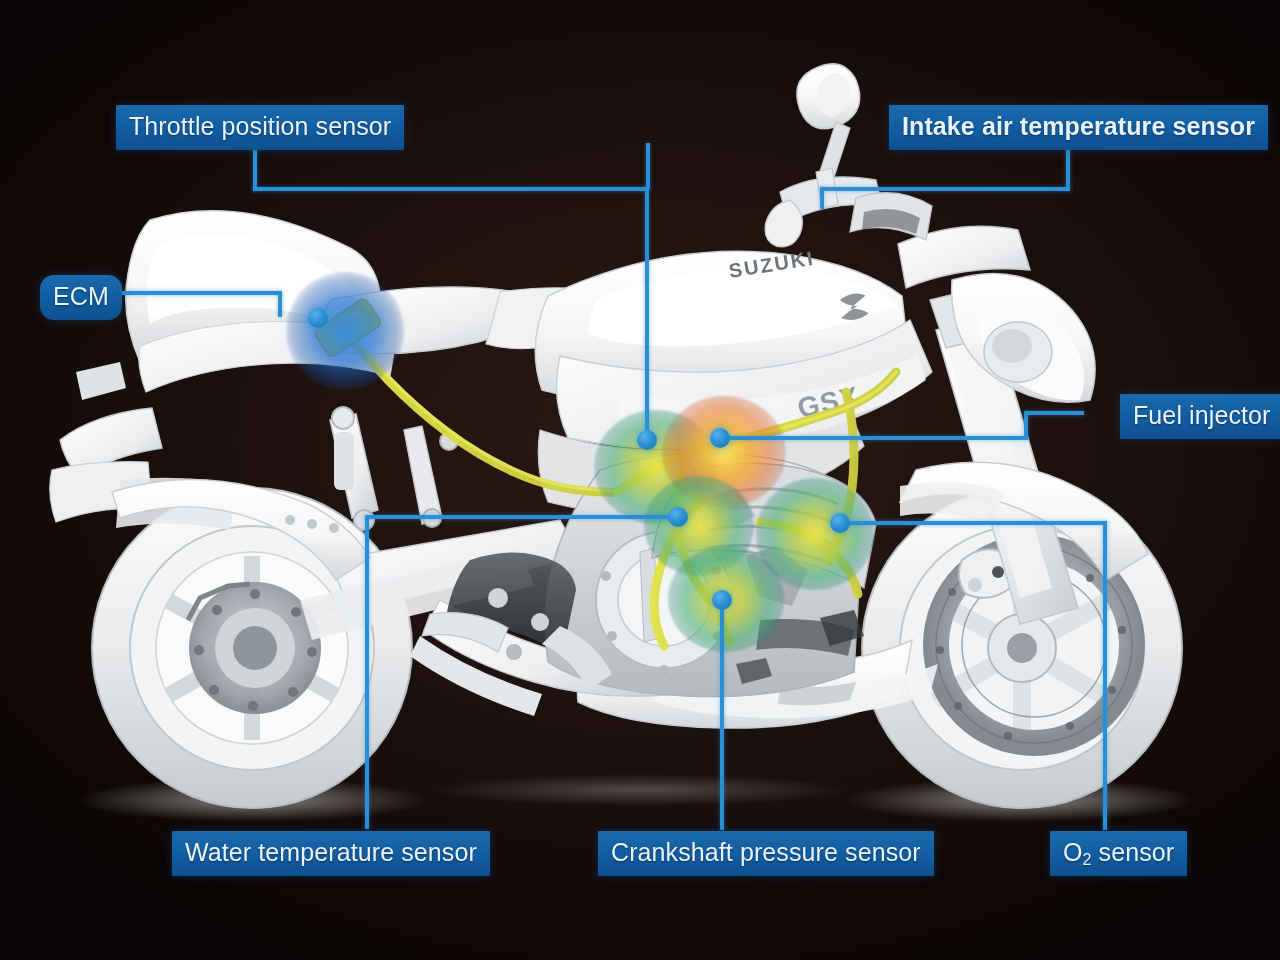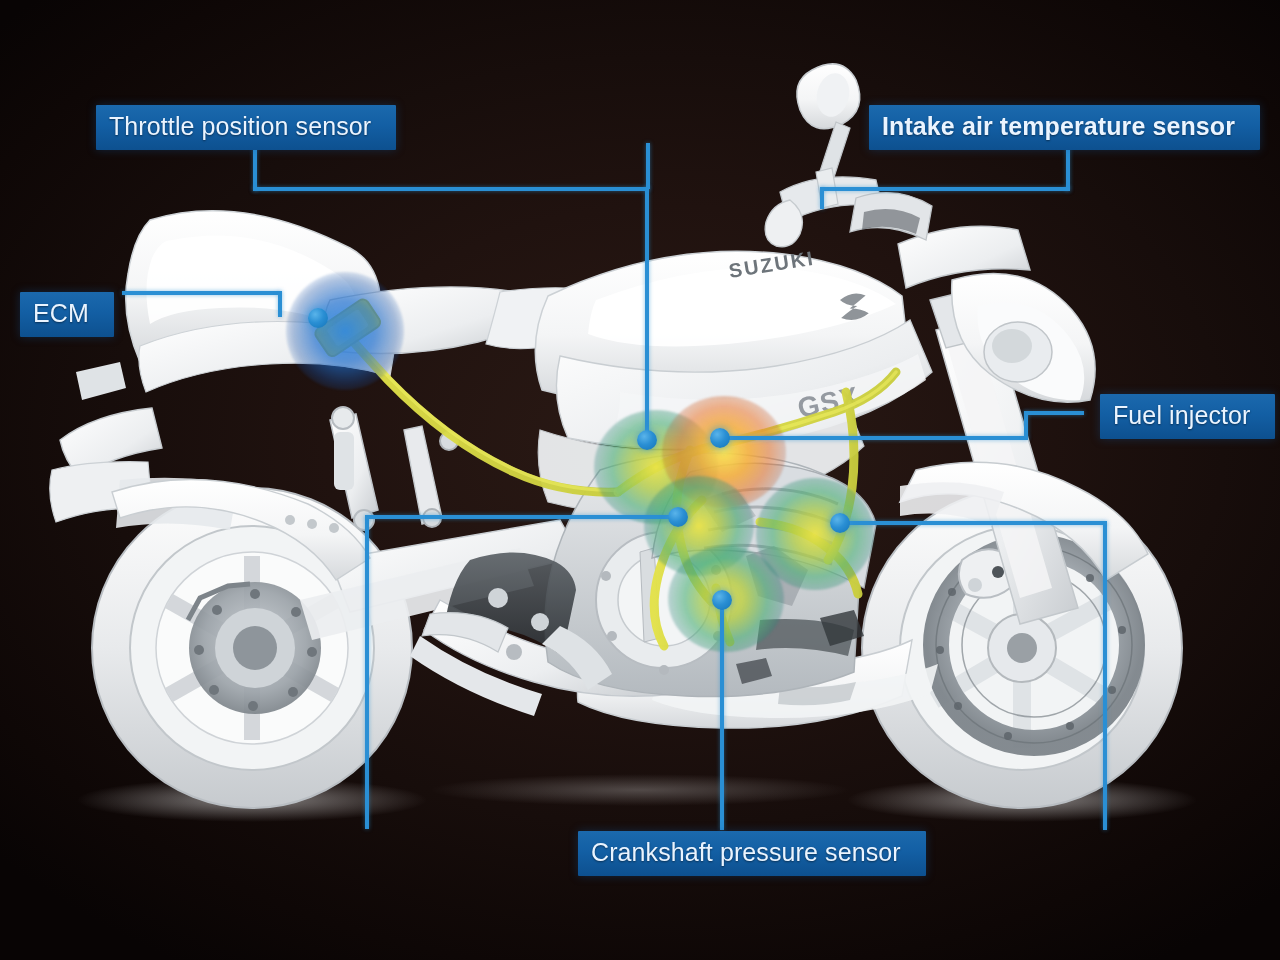--- a/index.html
+++ b/index.html
@@ -36,25 +36,26 @@
   }
 
   
   .label {
     position: absolute;
     background: linear-gradient(180deg, #1b69ad 0%, #135fa4 45%, #0d508f 100%);
     color: #eaf4ff;
     font-size: 25px;
     line-height: 1;
     letter-spacing: .1px;
-    padding: 9px 25px 11px 13px;
+    padding: 9px 13px 11px 13px;
     white-space: nowrap;
     border-radius: 1px;
     text-shadow: 0 1px 2px rgba(0,0,0,.45);
     box-shadow: 0 0 10px rgba(20,90,160,.35);
+    margin-left: 20px;
   }
   .label sub {
     font-size: 16px;
     vertical-align: baseline;
     position: relative;
     top: 4px;
   }
 
   
   #bike { position: absolute; left: 0; top: 0; width: 1280px; height: 960px; }
@@ -377,22 +378,24 @@
 
   <div class="lead v" style="left:1103px; top:523px; height:307px;"></div>
   <div class="lead h" style="left:838px;  top:521px; width:269px;"></div>
   <div class="dot" style="left:840px; top:523px;"></div>
 
   <div class="label" style="left:96px; top:105px;">Throttle position sensor</div>
 
 
   <div class="label" style="left:869px; top:105px;font-weight:bold;">Intake air temperature sensor</div>
 
-  <div class="label" style="left:20px; top:292px;">ECM</div>
+  <div class="label" style="left:20px; top:275px;border-radius:14px;">ECM</div>
 
   <div class="label" style="left:1100px; top:394px;">Fuel injector</div>
 
+  <div class="label" style="left:152px; top:831px;">Water temperature sensor</div>
 
   <div class="label" style="left:578px; top:831px;">Crankshaft pressure sensor</div>
 
+  <div class="label" style="left:1030px; top:831px;"><span>O</span><sub>2</sub><span> sensor</span></div>
 
 
 </div>
 
 </body></html>

